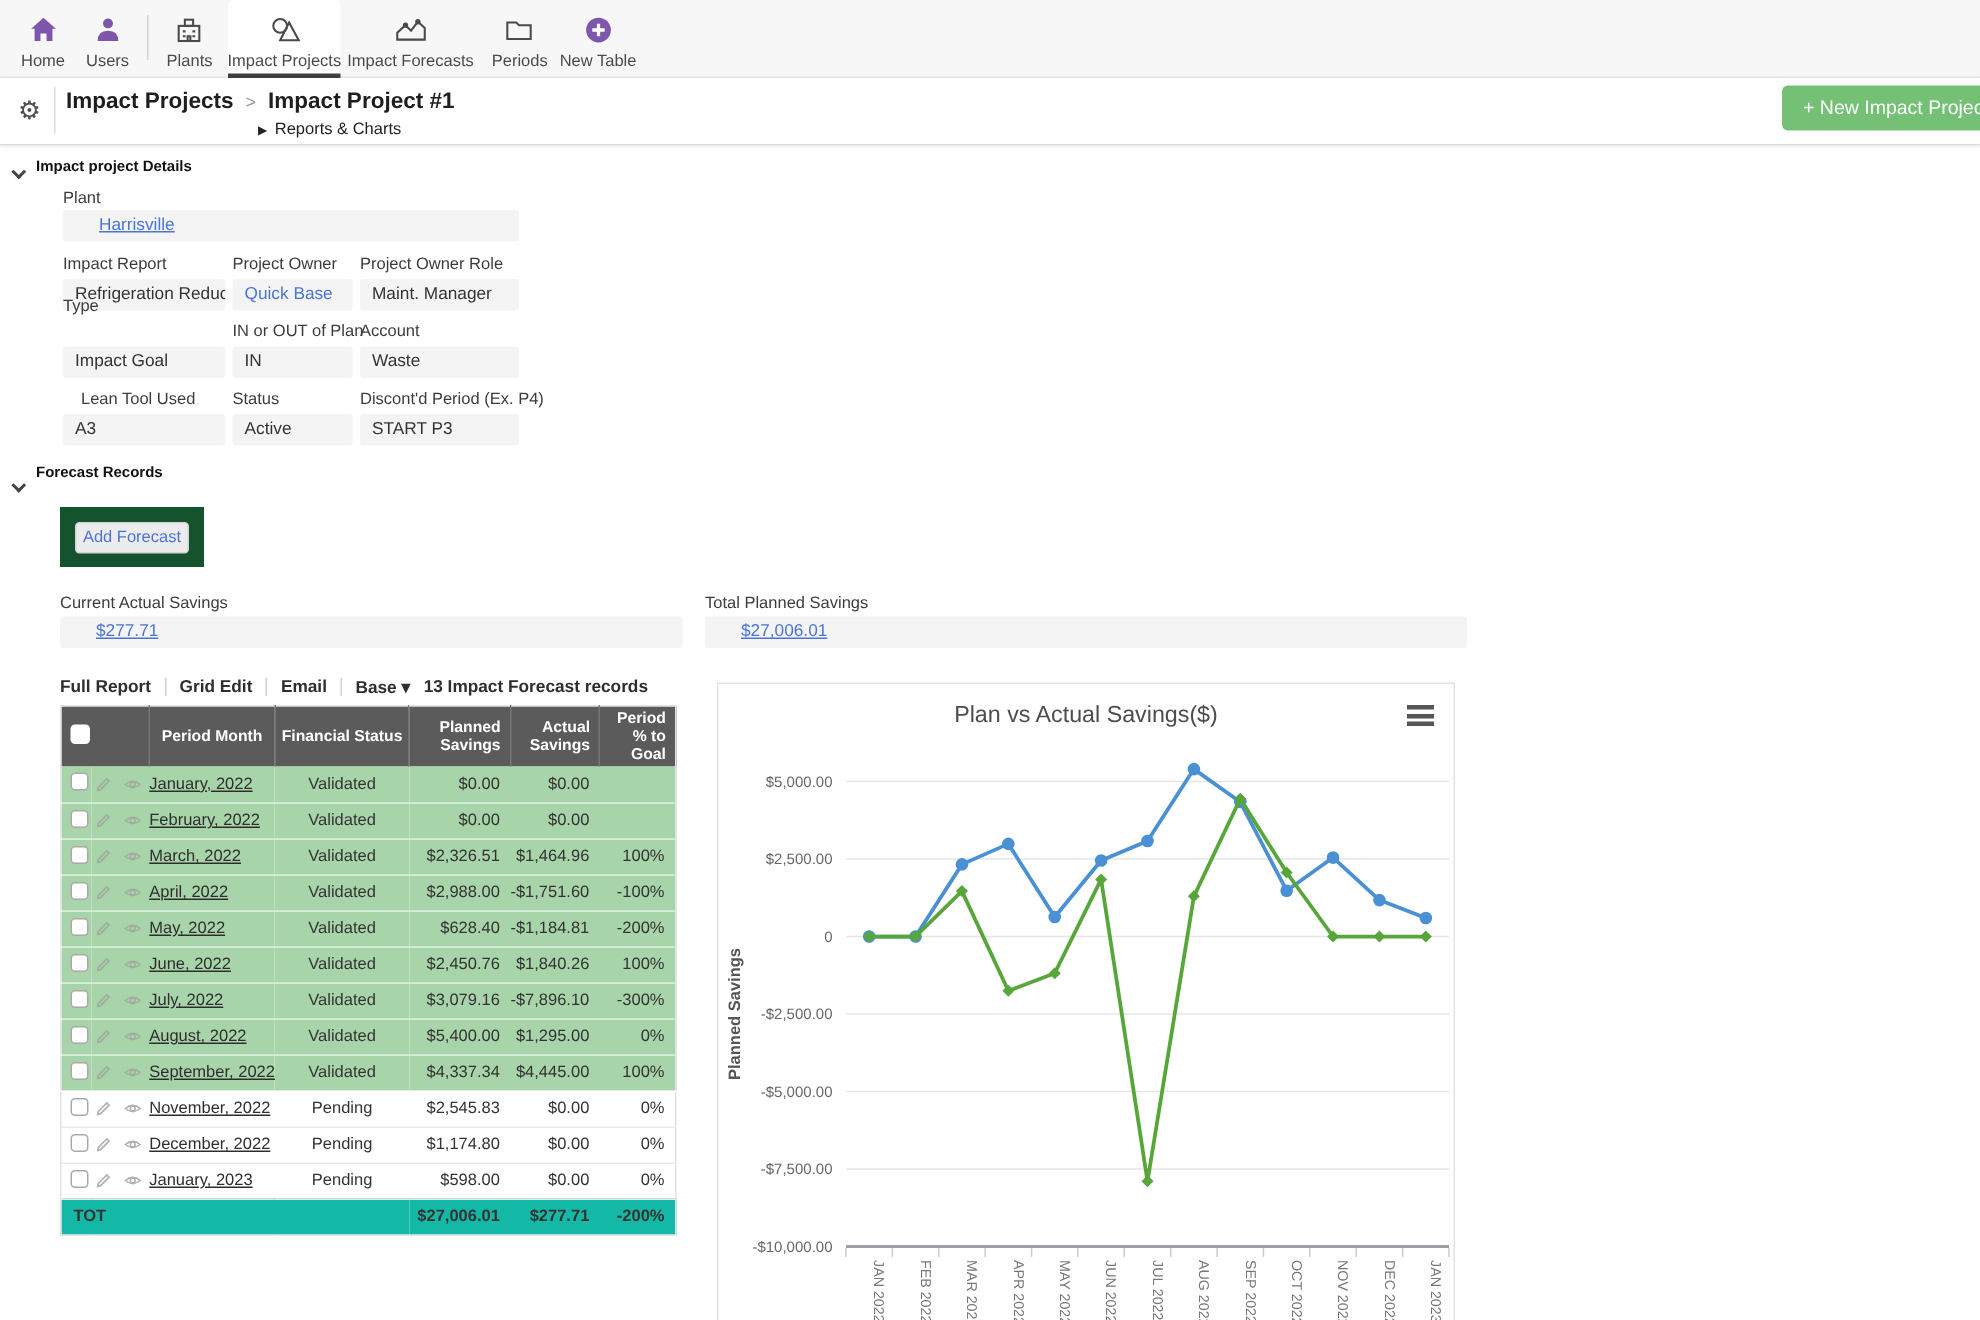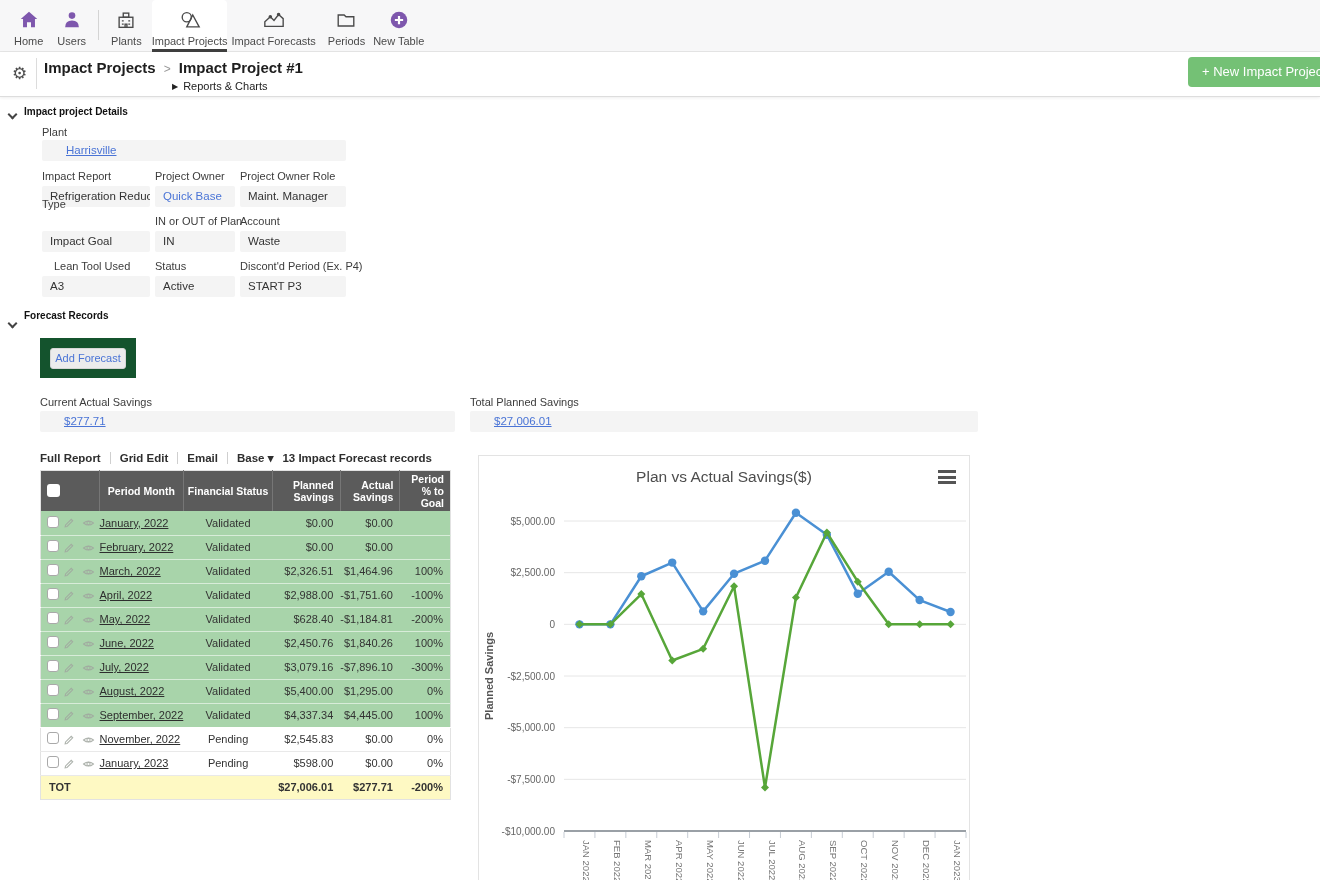--- a/index.html
+++ b/index.html
@@ -66,21 +66,21 @@
   .cb { display:inline-block; width:12px; height:12px; background:#fff; border:1px solid #a9a9a9;
     border-radius:3px; cursor:pointer; }
   .cb.hdr { border:none; width:13px; height:13px; }
   td.c-cbcell, th.c-cbcell { padding-left:6px !important; }
   td.c-icons { white-space:nowrap; padding-left:2px !important; }
   td.c-icons svg { vertical-align:middle; margin-right:4px; color:#a0a69f; opacity:.85; cursor:pointer; }
   td.c-month { white-space:nowrap; }
   .c-month-link { color:#2e2e2e; text-decoration:underline; cursor:pointer; }
   td.c-status { color:#333;text-align:center; }
   td.num { text-align:right; padding-right:7px !important; white-space:nowrap; }
-  tr.total-row td { background:#fef9c3; font-weight:bold; height:24px; border-bottom:none; }
+  tr.total-row td { background:#14b8a6; font-weight:bold; height:24px; border-bottom:none; }
   tr.total-row td.tlabel { padding-left:8px !important; }
 
   
   .chart-card { position:absolute; left:478px; top:455px; width:492px; height:430px; background:#fff;
     border:1px solid #e3e3e3; overflow:hidden; }
   .chart-title { position:absolute; left:0; right:0; top:12px; text-align:center; font-size:15.5px; color:#4d4d4d; }
   .burger { position:absolute; right:13px; top:14px; width:18px; cursor:pointer; }
   .burger div { height:3px; background:#555; margin-bottom:2.5px; }
   #plot { position:absolute; left:0; top:0; }
 </style>
@@ -404,20 +404,37 @@
             <path d="M2.5 11.5 L3 9.3 L9.6 2.7 L11.3 4.4 L4.7 11 Z"></path>
           </svg>
       <svg width="13" height="12" viewBox="0 0 14 14" fill="none" stroke="currentColor" stroke-width="1.2">
             <path d="M1.2 7 Q7 2.2 12.8 7 Q7 11.8 1.2 7 Z"></path>
             <circle cx="7" cy="7" r="1.9"></circle>
           </svg>
     </td>
     <td class="c-month"><a class="c-month-link">November, 2022</a></td>
     <td class="c-status">Pending</td>
     <td class="num c-planned">$2,545.83</td>
+    <td class="num c-actual">$0.00</td>
+    <td class="num c-pct">0%</td>
+  </tr>
+      <tr>
+    <td class="c-cbcell"><span class="cb"></span></td>
+    <td class="c-icons">
+      <svg width="12" height="12" viewBox="0 0 14 14" fill="none" stroke="currentColor" stroke-width="1.3">
+            <path d="M2.5 11.5 L3 9.3 L9.6 2.7 L11.3 4.4 L4.7 11 Z"></path>
+          </svg>
+      <svg width="13" height="12" viewBox="0 0 14 14" fill="none" stroke="currentColor" stroke-width="1.2">
+            <path d="M1.2 7 Q7 2.2 12.8 7 Q7 11.8 1.2 7 Z"></path>
+            <circle cx="7" cy="7" r="1.9"></circle>
+          </svg>
+    </td>
+    <td class="c-month"><a class="c-month-link">December, 2022</a></td>
+    <td class="c-status">Pending</td>
+    <td class="num c-planned">$1,174.80</td>
     <td class="num c-actual">$0.00</td>
     <td class="num c-pct">0%</td>
   </tr>
       <tr>
     <td class="c-cbcell"><span class="cb"></span></td>
     <td class="c-icons">
       <svg width="12" height="12" viewBox="0 0 14 14" fill="none" stroke="currentColor" stroke-width="1.3">
             <path d="M2.5 11.5 L3 9.3 L9.6 2.7 L11.3 4.4 L4.7 11 Z"></path>
           </svg>
       <svg width="13" height="12" viewBox="0 0 14 14" fill="none" stroke="currentColor" stroke-width="1.2">

